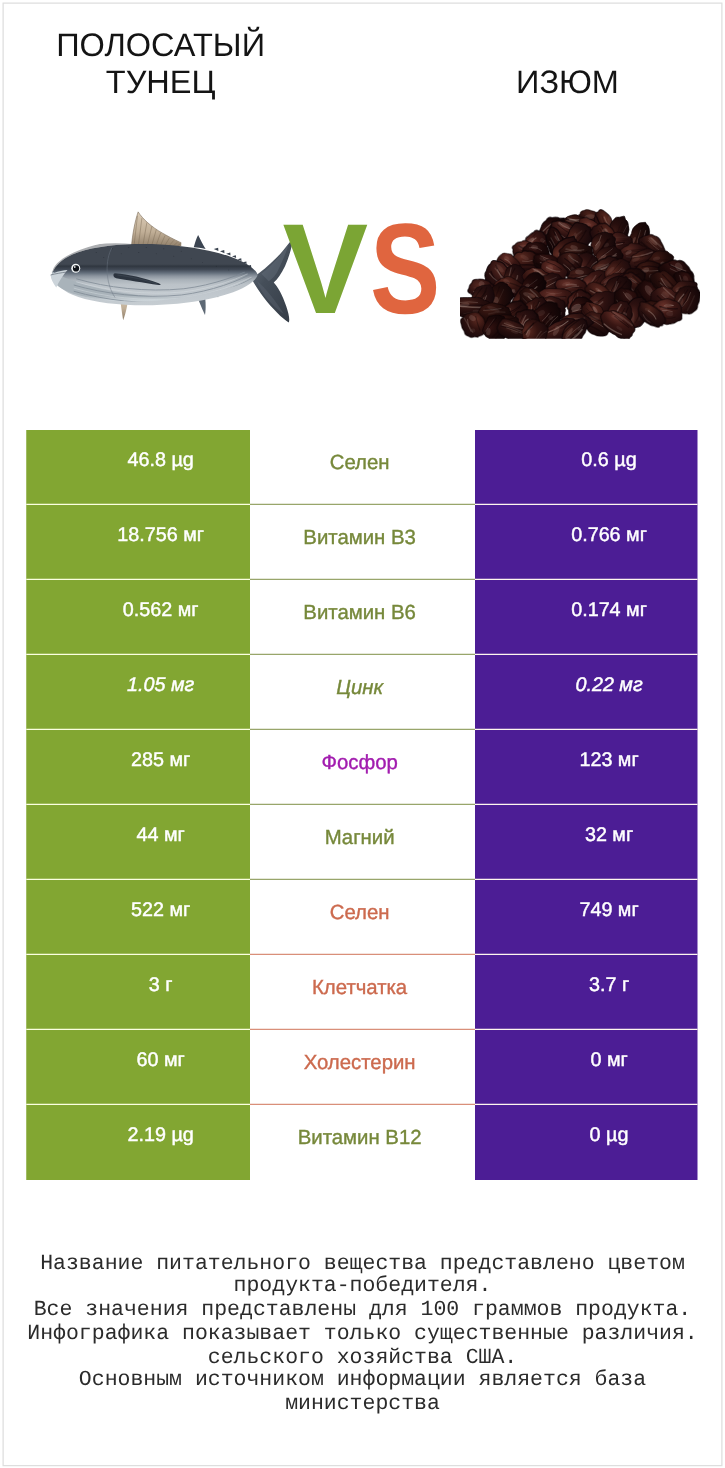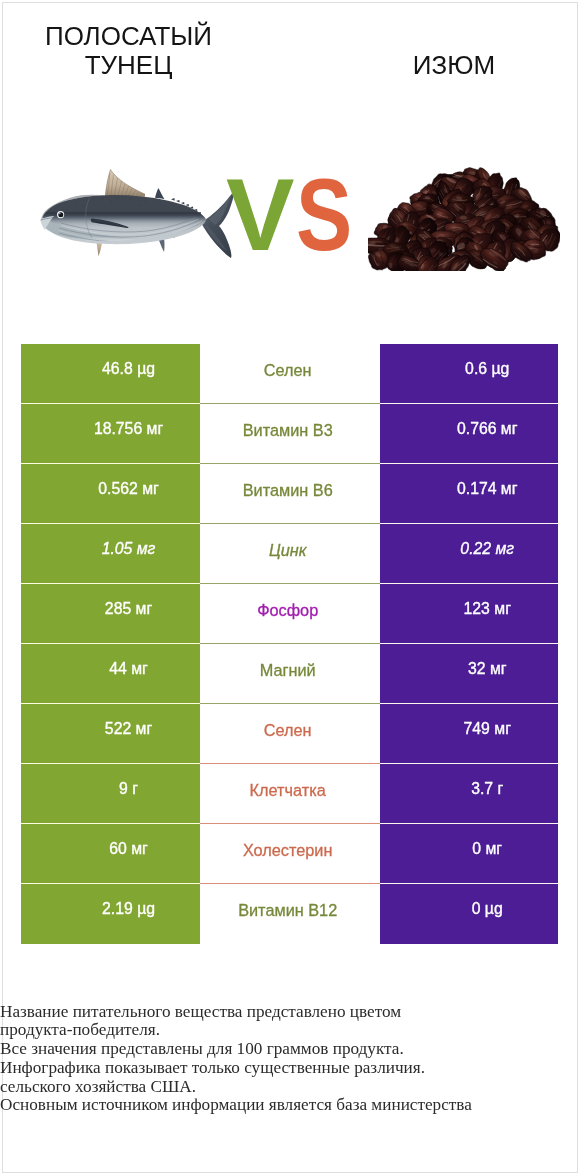--- a/index.html
+++ b/index.html
@@ -30,21 +30,21 @@
   .cL{left:0;}
   .cR{left:358.7px;}
   .cn{left:178.3px;width:176px;font-size:16.3px;font-weight:400;-webkit-text-stroke:0.3px currentColor;padding-top:17.2px;box-sizing:border-box;}
   .green{background:#82a632;}
   .orange{background:#4c1d95;}
   .sepw{position:absolute;left:0;width:178.3px;height:1.7px;background:#fbffe0;}
   .sepw2{position:absolute;left:358.7px;width:178.3px;height:1.7px;background:#fff6ef;}
   .sepm{position:absolute;left:178.3px;width:180.4px;height:1px;opacity:0.75;}
 
   
-  .footer{position:absolute;left:0;top:1002.5px;width:580px;text-align:left;font-size:17.2px;line-height:18.8px;color:#2b2b2b;font-family:Liberation Serif, serif;}
+  .footer{position:absolute;left:0;top:1002.5px;width:580px;text-align:center;font-size:17.2px;line-height:18.8px;color:#2b2b2b;font-family:Liberation Mono, monospace;}
 </style>
 </head>
 <body>
 
 <div class="page">
   <div class="page-border"></div>
   <div class="title title-left">ПОЛОСАТЫЙ ТУНЕЦ</div>
   <div class="title title-right">ИЗЮМ</div>
 
   <div class="hero">
@@ -1154,21 +1154,21 @@
         </div>
         <div class="cell cv cR orange">
           <span>749 мг</span>
         </div>
       </div>
       <div class="sepw" style="top: 419.41px;"></div>
       <div class="sepw2" style="top: 419.41px;"></div>
       <div class="sepm" style="top: 419.71px; background: rgb(204, 106, 78);"></div>
       <div class="row" style="top: 420.21px;">
         <div class="cell cv cL green">
-          <span>9 г</span>
+          <span>3 г</span>
         </div>
         <div class="cell cn" style="color:#cc6a4e">
           <span>Клетчатка</span>
         </div>
         <div class="cell cv cR orange">
           <span>3.7 г</span>
         </div>
       </div>
       <div class="sepw" style="top: 479.44px;"></div>
       <div class="sepw2" style="top: 479.44px;"></div>

